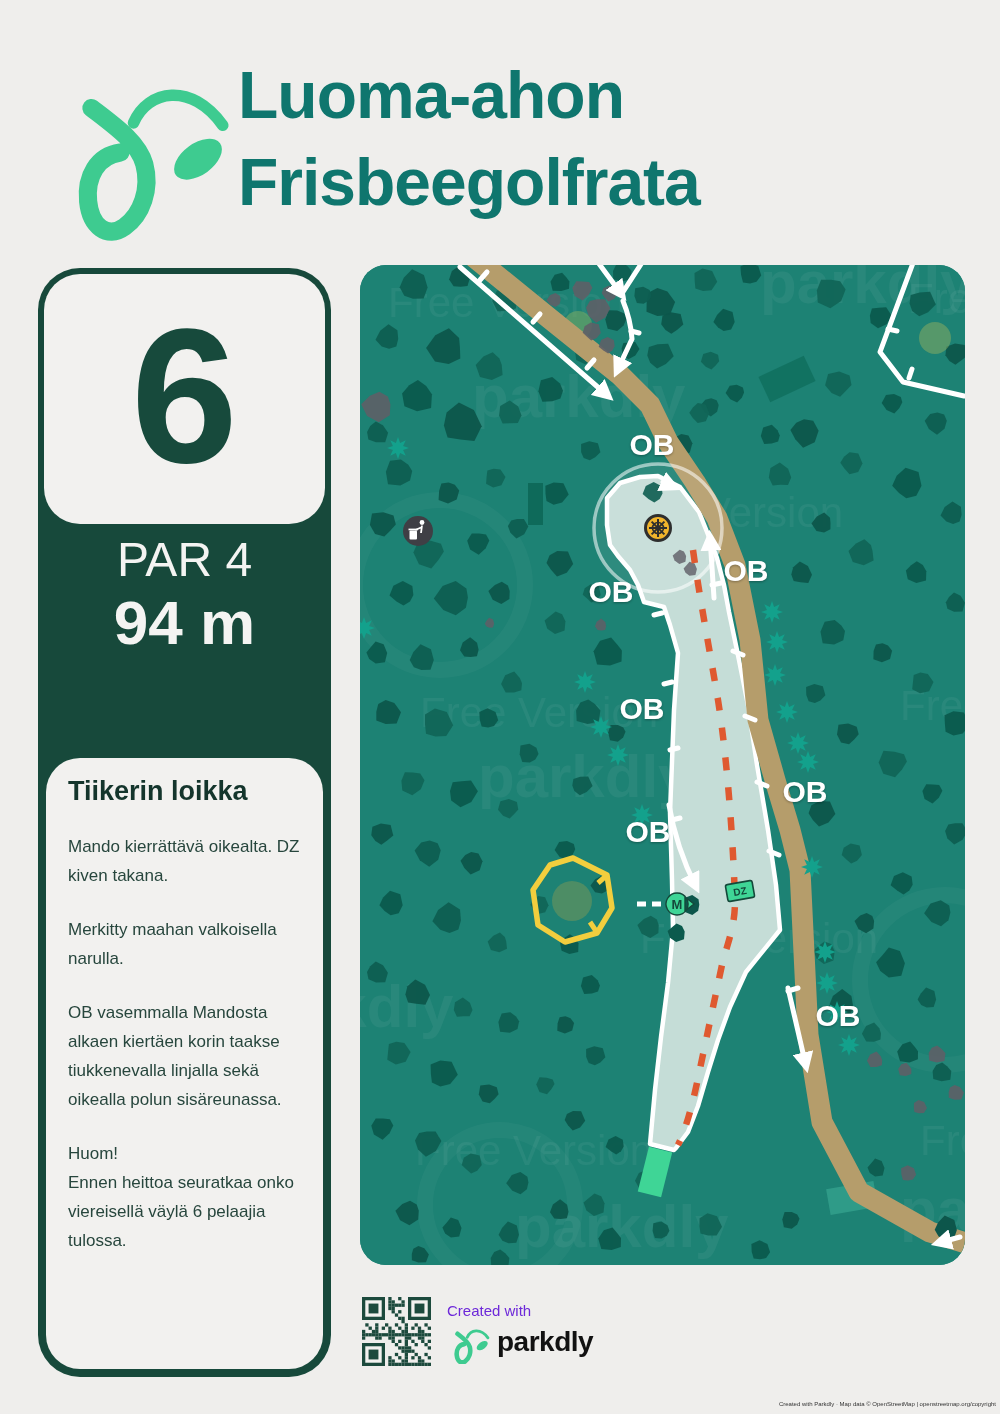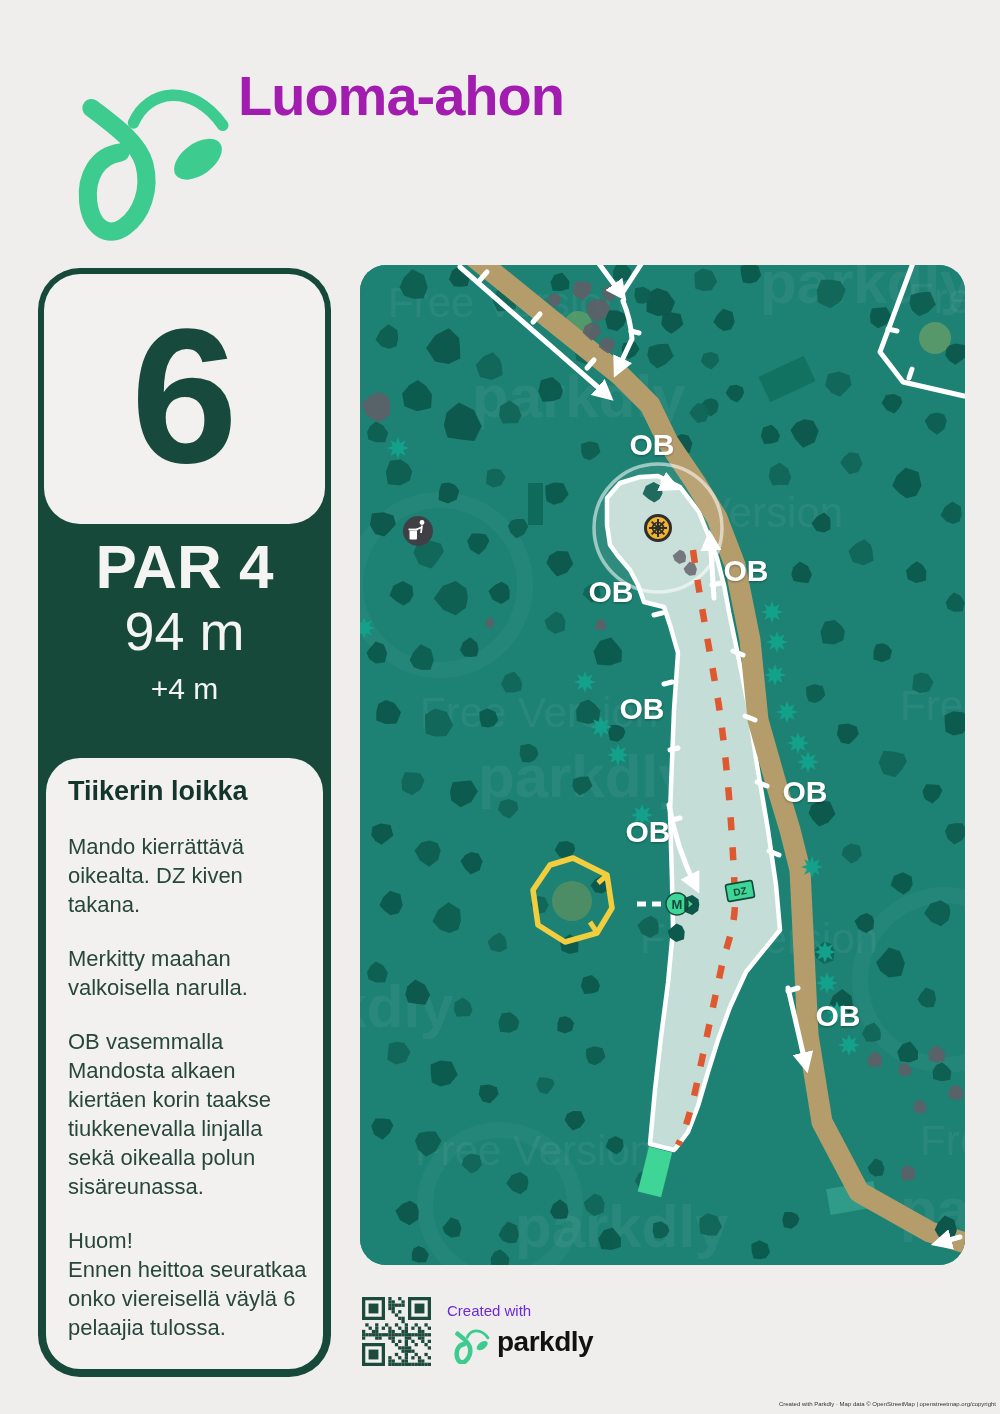--- a/index.html
+++ b/index.html
@@ -4,37 +4,37 @@
 <style>
   html,body{margin:0;padding:0;}
   body{
     width:1000px;height:1414px;position:relative;overflow:hidden;
     background:#efeeec;
     font-family:"Liberation Sans",sans-serif;
     -webkit-font-smoothing:antialiased;
   }
   
   .logo{position:absolute;left:46px;top:46px;width:190px;height:195px;}
-  .title{position:absolute;left:238px;top:52px;color:#a21caf;font-weight:700;
-         font-size:56px;line-height:87px;letter-spacing:-1px;}
+  .title{position:absolute;left:238px;top:52px;color:#0f766e;font-weight:700;
+         font-size:66px;line-height:87px;letter-spacing:-1px;}
   
   .side-card{position:absolute;left:38px;top:268px;width:293px;height:1109px;
              background:#17493b;border-radius:42px;}
   .num-card{position:absolute;left:6px;top:6px;width:281px;height:250px;
             background:#f2f1ef;border-radius:36px;display:flex;align-items:center;justify-content:center;}
   .hole-num{font-size:192px;font-weight:800;color:#174a3c;line-height:1;margin-top:-6px;}
   .par-block{position:absolute;left:0;top:268px;width:100%;text-align:center;color:#f4f4f2;}
-  .par{font-size:62px;font-weight:700;line-height:1.0;}
-  .dist{font-size:54px;font-weight:400;line-height:1.25;}
+  .par{font-size:48px;font-weight:400;line-height:1.0;}
+  .dist{font-size:62px;font-weight:700;line-height:1.25;}
   .elev{font-size:30px;font-weight:400;margin-top:6px;}
   .desc-card{position:absolute;left:8px;top:490px;width:277px;height:611px;
              background:#f2f1ef;border-radius:34px;box-sizing:border-box;
              padding:18px 8px 0 22px;overflow:hidden;}
   .desc-title{font-size:27px;font-weight:700;color:#14352c;margin:0 0 4px 0;}
-  .desc-card p{font-size:22px;line-height:29px;color:#27463d;margin:25px 0 0 0;white-space:pre-line;}
+  .desc-card p{font-size:17px;line-height:29px;color:#27463d;margin:25px 0 0 0;white-space:pre-line;}
   
   .map-wrap{position:absolute;left:360px;top:265px;width:605px;height:1000px;
             border-radius:26px;overflow:hidden;background:#1d8274;}
   .map-wrap svg{display:block;}
   
   .qr{position:absolute;left:362px;top:1297px;width:69px;height:69px;}
   .created{position:absolute;left:447px;top:1302px;font-size:15px;color:#6d28d9;}
   .brandrow{position:absolute;left:445px;top:1320px;display:flex;align-items:center;}
   .brand-glyph{width:48px;height:44px;}
   .brand-word{font-size:28px;font-weight:700;color:#121212;letter-spacing:-0.5px;margin-left:4px;}
@@ -43,30 +43,30 @@
 </head>
 <body>
 
 <svg class="logo" viewBox="0 0 230 230">
   <path d="M55,72 C85,95 112,114 119,140 C127,170 116,201 95,216 C74,231 54,215 51,185 C48,155 62,130 90,126" fill="none" stroke="#3ecb90" stroke-width="22" stroke-linecap="round"></path>
   <path d="M106,90 C123,50 176,40 214,93" fill="none" stroke="#3ecb90" stroke-width="14" stroke-linecap="round"></path>
   <ellipse cx="184" cy="134" rx="33" ry="19" transform="rotate(-36 184 134)" fill="#3ecb90"></ellipse>
 </svg>
 <div class="title">
   <div>Luoma-ahon</div>
+  <div>Frisbeegolfrata</div>
 </div>
 
 <div class="side-card">
   <div class="num-card">
     <div class="hole-num">6</div>
   </div>
   <div class="par-block">
     <div class="par">PAR 4</div>
     <div class="dist">94 m</div>
-    <div class="elev">+4 m</div>
   </div>
   <div class="desc-card">
     <h2 class="desc-title">Tiikerin loikka</h2>
     <div id="desc-paragraphs">
         <p>Mando kierrättävä oikealta. DZ kiven takana.</p>
         <p>Merkitty maahan valkoisella narulla.</p>
         <p>OB vasemmalla Mandosta alkaen kiertäen korin taakse tiukkenevalla linjalla sekä oikealla polun sisäreunassa.</p>
         <p>Huom!
 Ennen heittoa seuratkaa onko viereisellä väylä 6 pelaajia tulossa.</p>
       </div>

